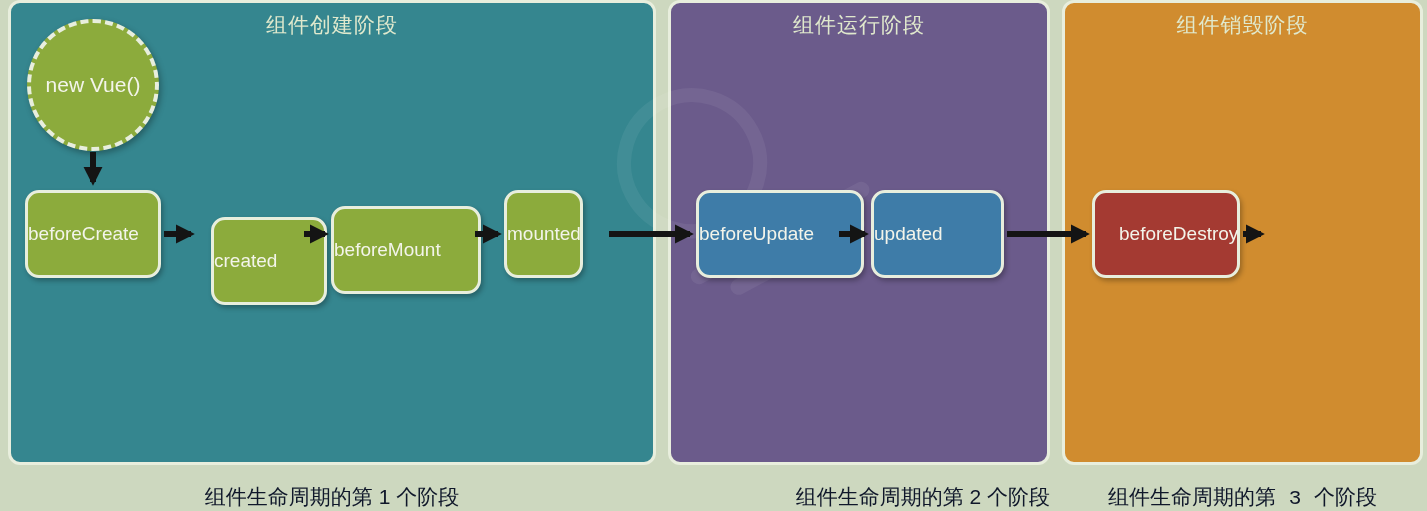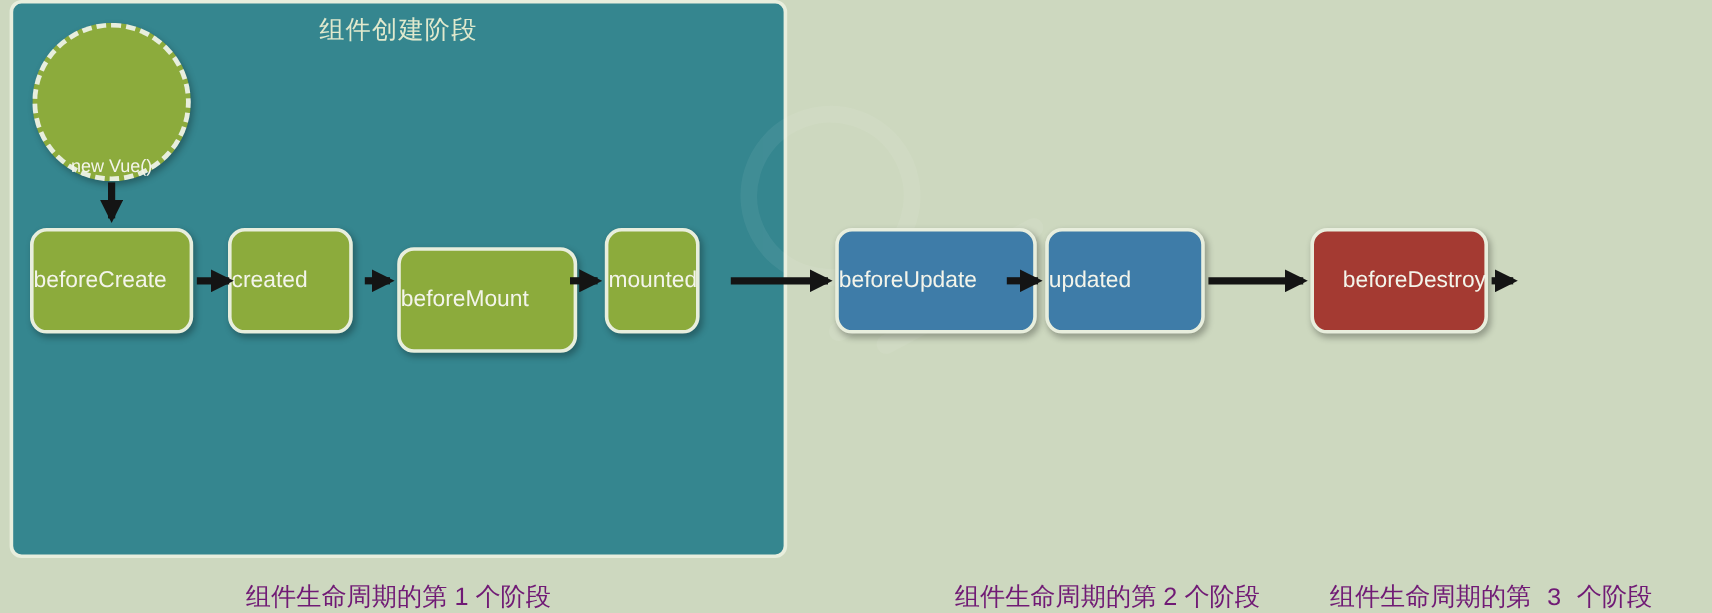--- a/index.html
+++ b/index.html
@@ -12,21 +12,21 @@
   }
   .canvas { position: absolute; inset: 0; width: 1427px; height: 511px; }
 
   .panel {
     position: absolute;
     top: 0;
     height: 465px;
     border-radius: 12px;
     border: 3px solid #e8eedd;
   }
-  .panel.p1 { left: 8px;    width: 648px; background: #35868f; border-radius: 10px; }
+  .panel.p1 { left: 8px;    width: 648px; background: #35868f; }
   .panel.p2 { left: 668px;  width: 382px; background: #6b5b8b; }
   .panel.p3 { left: 1062px; width: 361px; background: #d08c2f; }
 
   .panel-title {
     margin-top: 8px;
     text-align: center;
     font-size: 21px;
     letter-spacing: 1px;
     color: #e0e9cd;
   }
@@ -42,51 +42,51 @@
     align-items: center;
     justify-content: flex-start;
     font-size: 19px;
     box-shadow: 2px 3px 5px rgba(0,0,0,0.28);
   }
   .node.green { background: #8cab3c; }
   .node.blue  { background: #3e7ca8; }
   .node.red   { background: #a43a32; padding-left: 24px; }
 
   .n-beforeCreate  { left: 25px;   width: 136px; }
-  .n-created       { left: 190px;  width: 104px; }
+  .n-created       { left: 211px;  width: 116px; margin-top: 27px; }
   .n-beforeMount   { left: 331px;  width: 150px; margin-top: 16px; }
   .n-mounted       { left: 504px;  width: 79px; }
   .n-beforeUpdate  { left: 696px;  width: 168px; }
   .n-updated       { left: 871px;  width: 133px; }
   .n-beforeDestroy { left: 1092px; width: 148px; }
   .n-destroyed     { left: 1267px; width: 131px; }
 
   .start-circle {
     position: absolute;
     left: 27px;
     top: 19px;
     width: 132px;
     height: 132px;
     border-radius: 50%;
     background: #8cab3c;
     border: 4px dashed #e8eedd;
     color: #f3f4ea;
     display: flex;
-    align-items: flex-end;
+    align-items: center;
     justify-content: center;
-    font-size: 15px;
+    font-size: 21px;
     box-shadow: 2px 3px 6px rgba(0,0,0,0.3);
   }
 
   .caption {
     position: absolute;
     top: 483px;
     text-align: center;
     font-size: 21px;
-    color: #701a75;
+    color: #0f172a;
   }
   .caption.c1 { left: 8px;    width: 648px; }
   .caption.c2 { left: 668px;  width: 382px; text-align: right; }
   .caption.c3 { left: 1062px; width: 361px; font-family: Liberation Mono, monospace; }
 
   svg.arrows {
     position: absolute;
     inset: 0;
     width: 1427px;
     height: 511px;
@@ -120,20 +120,26 @@
   .watermark .bar2 { left: 90px; top: 238px; width: 150px; }
 </style>
 </head>
 <body>
 
 <div class="canvas">
 
   <div class="panel p1">
     <div class="panel-title">组件创建阶段</div>
   </div>
+  <div class="panel p2">
+    <div class="panel-title">组件运行阶段</div>
+  </div>
+  <div class="panel p3">
+    <div class="panel-title">组件销毁阶段</div>
+  </div>
 
   <div class="watermark">
     <div class="ring"></div>
     <div class="bar1"></div>
     <div class="bar2"></div>
   </div>
 
   <div class="start-circle">
     <span>new Vue()</span>
   </div>

